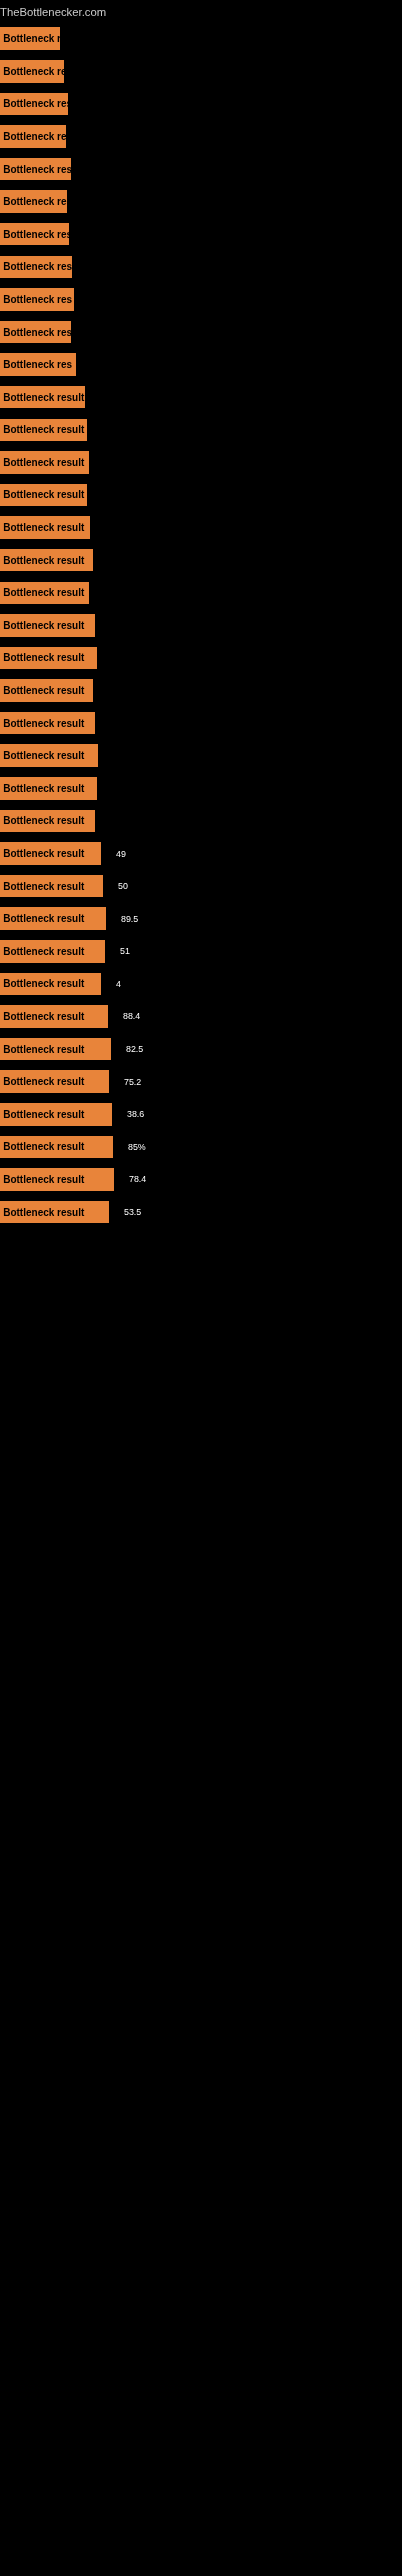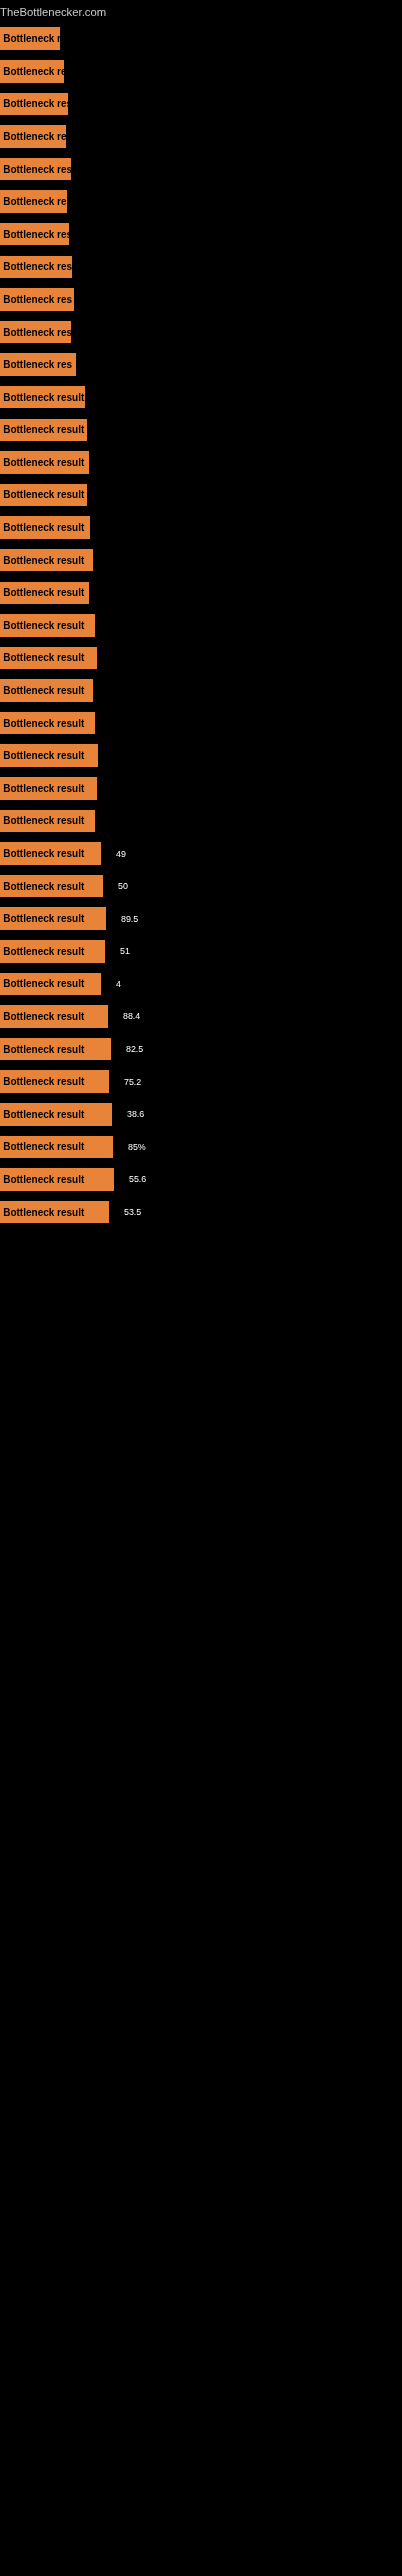--- a/index.html
+++ b/index.html
@@ -157,20 +157,20 @@
     <div class="bar-row">
       <div class="bar-label" style="width: 112px;">Bottleneck result</div>
       <span class="bar-value">38.6</span>
     </div>
     <div class="bar-row">
       <div class="bar-label" style="width: 113px;">Bottleneck result</div>
       <span class="bar-value">85%</span>
     </div>
     <div class="bar-row">
       <div class="bar-label" style="width: 114px;">Bottleneck result</div>
-      <span class="bar-value">55.6</span>
+      <span class="bar-value">78.4</span>
     </div>
     <div class="bar-row">
       <div class="bar-label" style="width: 109px;">Bottleneck result</div>
       <span class="bar-value">53.5</span>
     </div>
   </div>
 
 
 </body></html>

